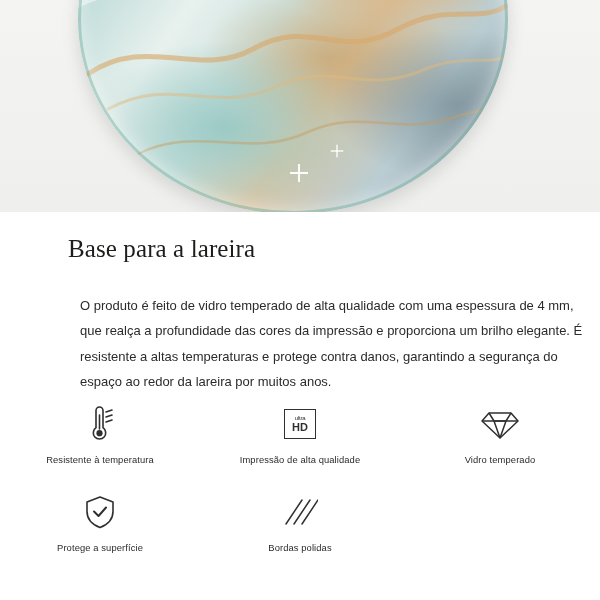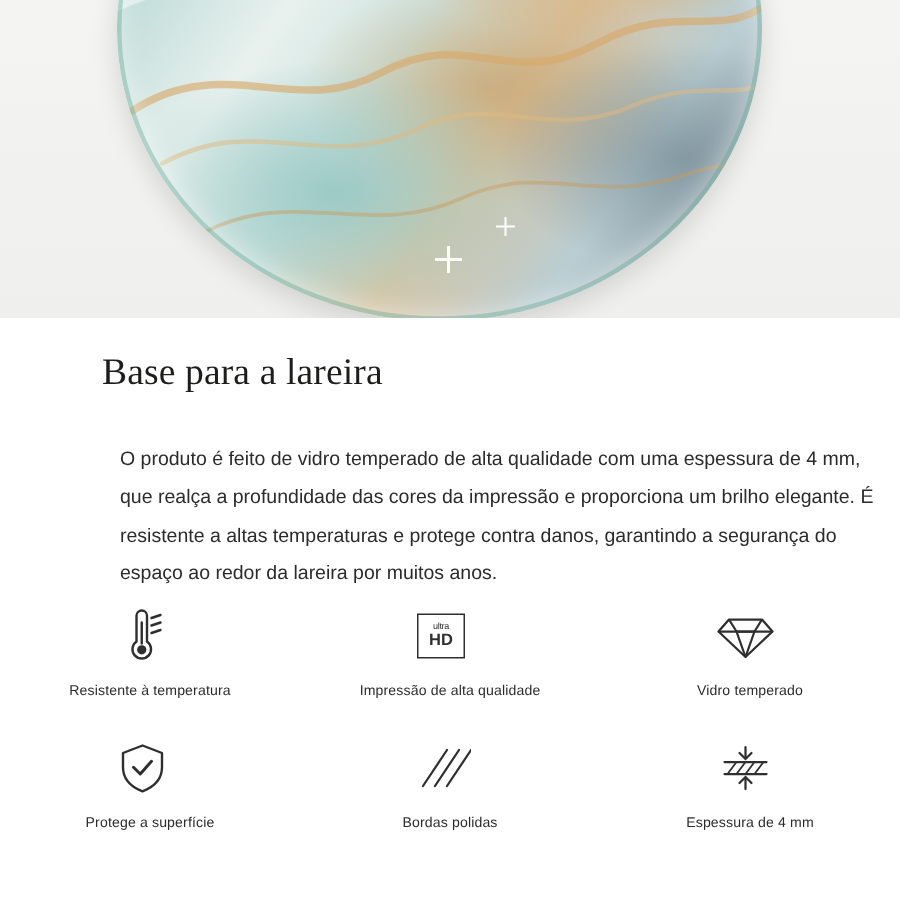--- a/index.html
+++ b/index.html
@@ -128,21 +128,21 @@
     flex-direction: column;
     align-items: center;
     justify-content: flex-start;
     padding-top: 6px;
   }
   .feature-icon {
     width: 44px;
     height: 44px;
     display: flex;
     align-items: center;
-    justify-content: flex-start;
+    justify-content: center;
     color: #2f2f2f;
   }
   .feature-label {
     margin-top: 8px;
     font-size: 9.4px;
     color: #2b2b2b;
     text-align: center;
     letter-spacing: 0.1px;
   }
   .ultrahd-box {
@@ -242,29 +242,15 @@
       <div class="feature-icon">
         <svg width="36" height="32" viewBox="0 0 36 32" fill="none" stroke="#2f2f2f" stroke-width="1.5" stroke-linecap="round">
           <path d="M4 28 L20 4"></path>
           <path d="M12 28 L28 4"></path>
           <path d="M20 28 L36 4"></path>
         </svg>
       </div>
       <div class="feature-label">Bordas polidas</div>
     </div>
 
-    <div class="feature">
-      <div class="feature-icon">
-        <svg width="38" height="34" viewBox="0 0 38 34" fill="none" stroke="#2f2f2f" stroke-width="1.5" stroke-linecap="round">
-          <line x1="19" y1="3" x2="19" y2="10"></line>
-          <polyline points="15,7 19,11 23,7"></polyline>
-          <line x1="5" y1="13" x2="33" y2="13"></line>
-          <line x1="5" y1="21" x2="33" y2="21"></line>
-          <path d="M7 21 L13 13 M13 21 L19 13 M19 21 L25 13 M25 21 L31 13" stroke-width="1.2"></path>
-          <polyline points="15,27 19,23 23,27"></polyline>
-          <line x1="19" y1="24" x2="19" y2="31"></line>
-        </svg>
-      </div>
-      <div class="feature-label">Espessura de 4 mm</div>
-    </div>
 
   </div>
 </div>
 
 </body></html>

